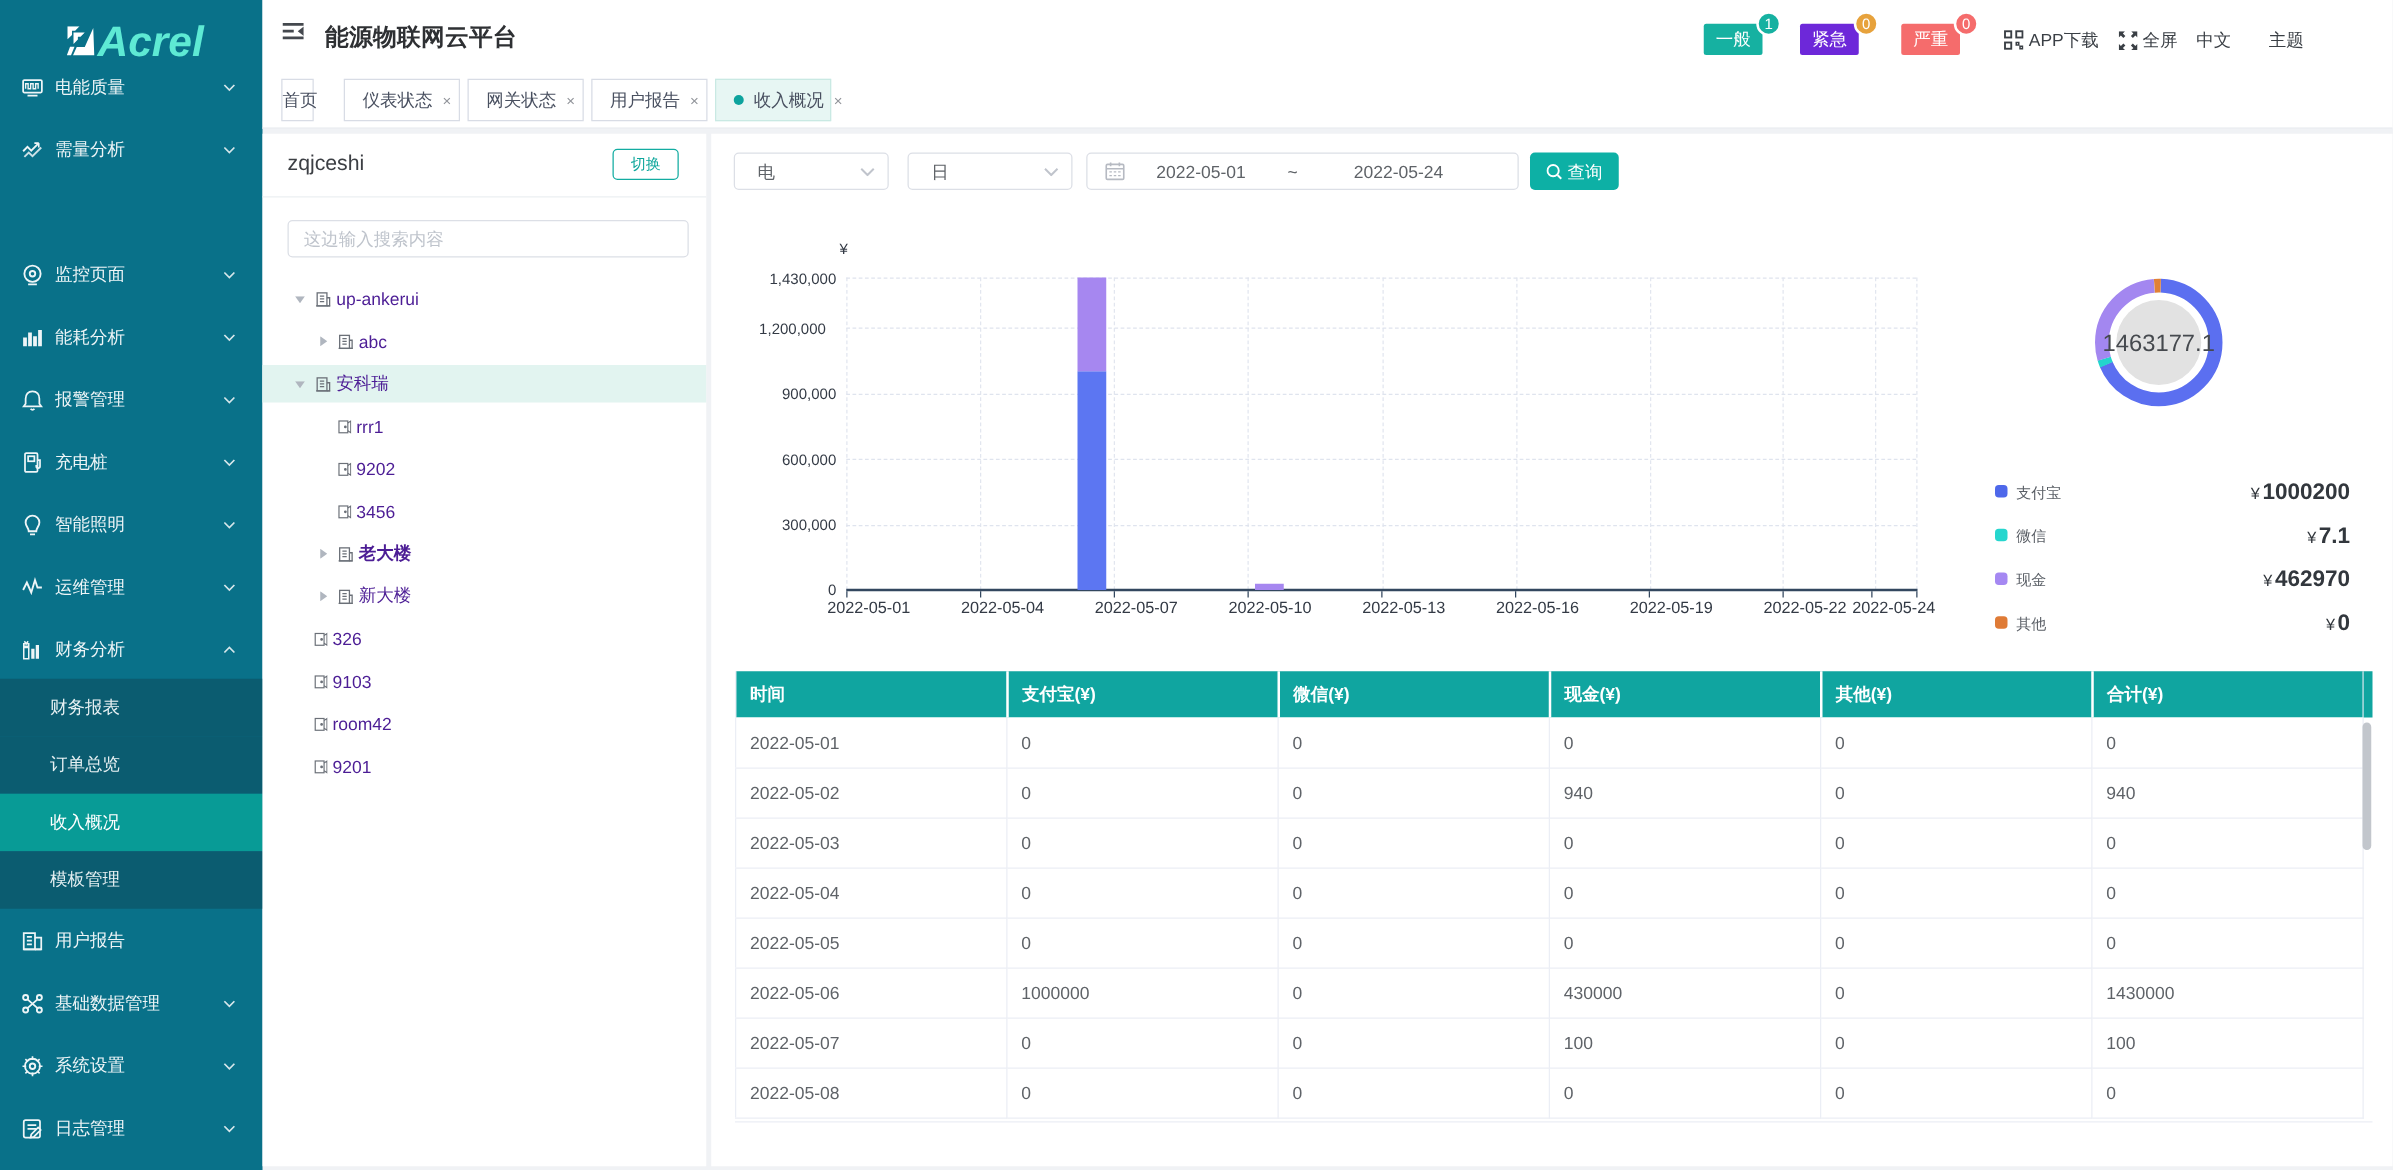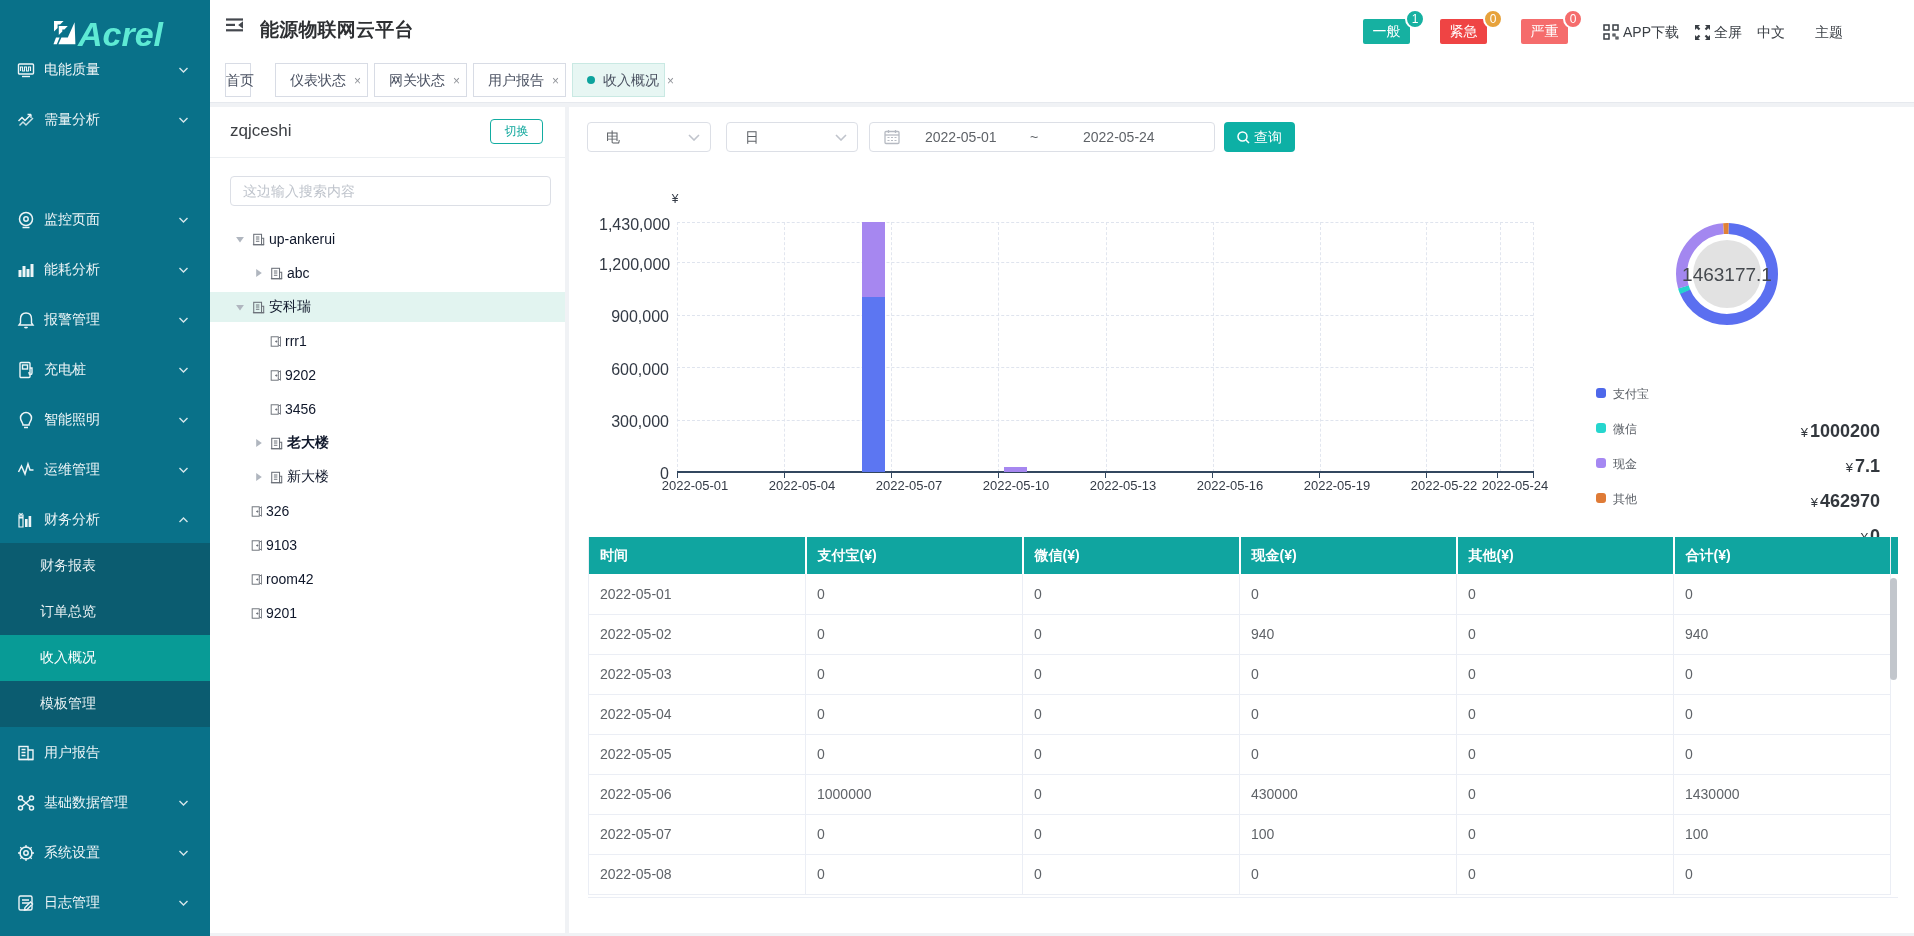--- a/index.html
+++ b/index.html
@@ -24,36 +24,36 @@
 .tab { position:absolute; top:63px; height:34px; background:#fff; border:1px solid #d8dce5; font-size:14px; color:#495060; line-height:32px; text-align:left; white-space:nowrap; }
 .tab .x { color:#909399; font-size:12px; margin-left:8px; }
 .tab.active { background:#e7f6f3; border-color:#c9e9e3; }
 .tab .dot { display:inline-block; width:8px; height:8px; border-radius:50%; background:#0da39d; margin-right:8px; position:relative; top:-1px;}
 
 #treepanel { position:absolute; left:210px; top:107px; width:355px; height:826px; background:#fff; }
 #treename { position:absolute; left:230px; top:121px; font-size:17px; color:#3c3f44; }
 #switchbtn { position:absolute; left:490px; top:119px; width:53px; height:25px; border:1px solid #12aca1; border-radius:4px; color:#0fa79c; font-size:12px; text-align:center; line-height:23px; background:#fff; }
 #treediv { position:absolute; left:210px; top:157px; width:355px; height:1px; background:#eceff2; }
 #searchbox { position:absolute; left:230px; top:176px; width:321px; height:30px; border:1px solid #dcdfe6; border-radius:4px; background:#fff; color:#bfc4cc; font-size:14px; line-height:28px; padding-left:12px; }
-.tnode { position:absolute; height:30px; font-size:14px; color:#0f172a; }
+.tnode { position:absolute; height:30px; font-size:14px; color:#4c1d95; }
 .tnode .lbl { position:absolute; top:50%; transform:translateY(-50%); white-space:nowrap; }
 
 #mainpanel { position:absolute; left:569px; top:107px; width:1345px; height:826px; background:#fff; }
 .selbox { position:absolute; top:122px; height:30px; border:1px solid #dcdfe6; border-radius:4px; background:#fff; font-size:14px; color:#5f6368; }
 #querybtn { position:absolute; left:1224px; top:122px; width:71px; height:30px; background:#0db0a5; border-radius:4px; color:#fff; font-size:14px; text-align:center; line-height:30px; }
 
-.ylab { position:absolute; font-size:16px; color:#333a45; text-align:right; width:70px; }
+.ylab { position:absolute; font-size:12px; color:#333a45; text-align:right; width:70px; }
 .xlab { position:absolute; font-size:13px; color:#333a45; text-align:center; width:90px; }
 .gline { position:absolute; left:677px; width:856px; height:0; border-top:1px dashed #dfe4ee; }
 .vline { position:absolute; top:222px; width:0; height:250px; border-left:1px dashed #e2e6ef; }
 
 .lrow { position:absolute; left:1596px; width:284px; height:20px; }
 .lchip { position:absolute; left:0; top:5px; width:10px; height:10px; border-radius:3px; }
 .llab { position:absolute; left:17px; top:3px; font-size:12px; color:#5a5f66; }
-.lval { position:absolute; right:0; top:0; font-size:18px; font-weight:bold; color:#32373d;margin-top:38px; }
+.lval { position:absolute; right:0; top:0; font-size:18px; font-weight:bold; color:#32373d; }
 .lval .yen { font-size:13px; font-weight:normal; margin-right:2px; }
 
 #tbl { position:absolute; left:588px; top:537px; width:1302px; border-collapse:collapse; table-layout:fixed; border-left:1px solid #ebeef5; border-right:1px solid #ebeef5; }
 #tbl th { background:#10a5a0; color:#fff; font-size:14px; font-weight:bold; text-align:left; height:37px; padding-left:11px; border-right:2px solid #fff; }
 #tbl th:last-child { border-right:none; }
 #tbl td { background:#fff; color:#5f6368; font-size:14px; height:40px; padding-left:11px; border-bottom:1px solid #ebeef5; border-right:1px solid #ebeef5; }
 #tbl td:last-child { border-right:1px solid #ebeef5; }
 </style>
 </head>
 <body>
@@ -225,21 +225,21 @@
   <g fill="#44484e">
       <rect x="0" y="0.4" width="17" height="2.2"></rect>
       <rect x="0" y="5.8" width="9" height="2.2"></rect>
       <rect x="0" y="11.2" width="17" height="2.2"></rect>
       <path d="M17 3.2 v7.6 l-4.8 -3.8 z"></path>
     </g>
 </svg>
 <div id="title">能源物联网云平台</div>
 <div class="hbadge" style="left:1363px;background:#16b1a1;">一般</div>
 <div class="hbubble" style="left:1405px;background:#16b1a1;">1</div>
-<div class="hbadge" style="left:1440px;background:#ef4444;">紧急</div>
+<div class="hbadge" style="left:1440px;background:#6d28d9;">紧急</div>
 <div class="hbubble" style="left:1483px;background:#e7a23c;">0</div>
 <div class="hbadge" style="left:1521px;background:#f56c6c;">严重</div>
 <div class="hbubble" style="left:1563px;background:#f56c6c;">0</div>
 <svg class="abs" style="left:1603px;top:24px" width="16" height="16" viewBox="0 0 16 16" fill="none" stroke="#3a3f45" stroke-width="1.5">
     <rect x="1" y="1" width="5" height="5"></rect>
     <rect x="10" y="1" width="5" height="5"></rect>
     <rect x="1" y="10" width="5" height="5"></rect>
     <path d="M10 10 h2 v2 h-2 z M13 13 h2 v2 h-2 z" stroke-width="1.2"></path>
   </svg>
 <div class="htext" style="left:1623px;">APP下载</div>

